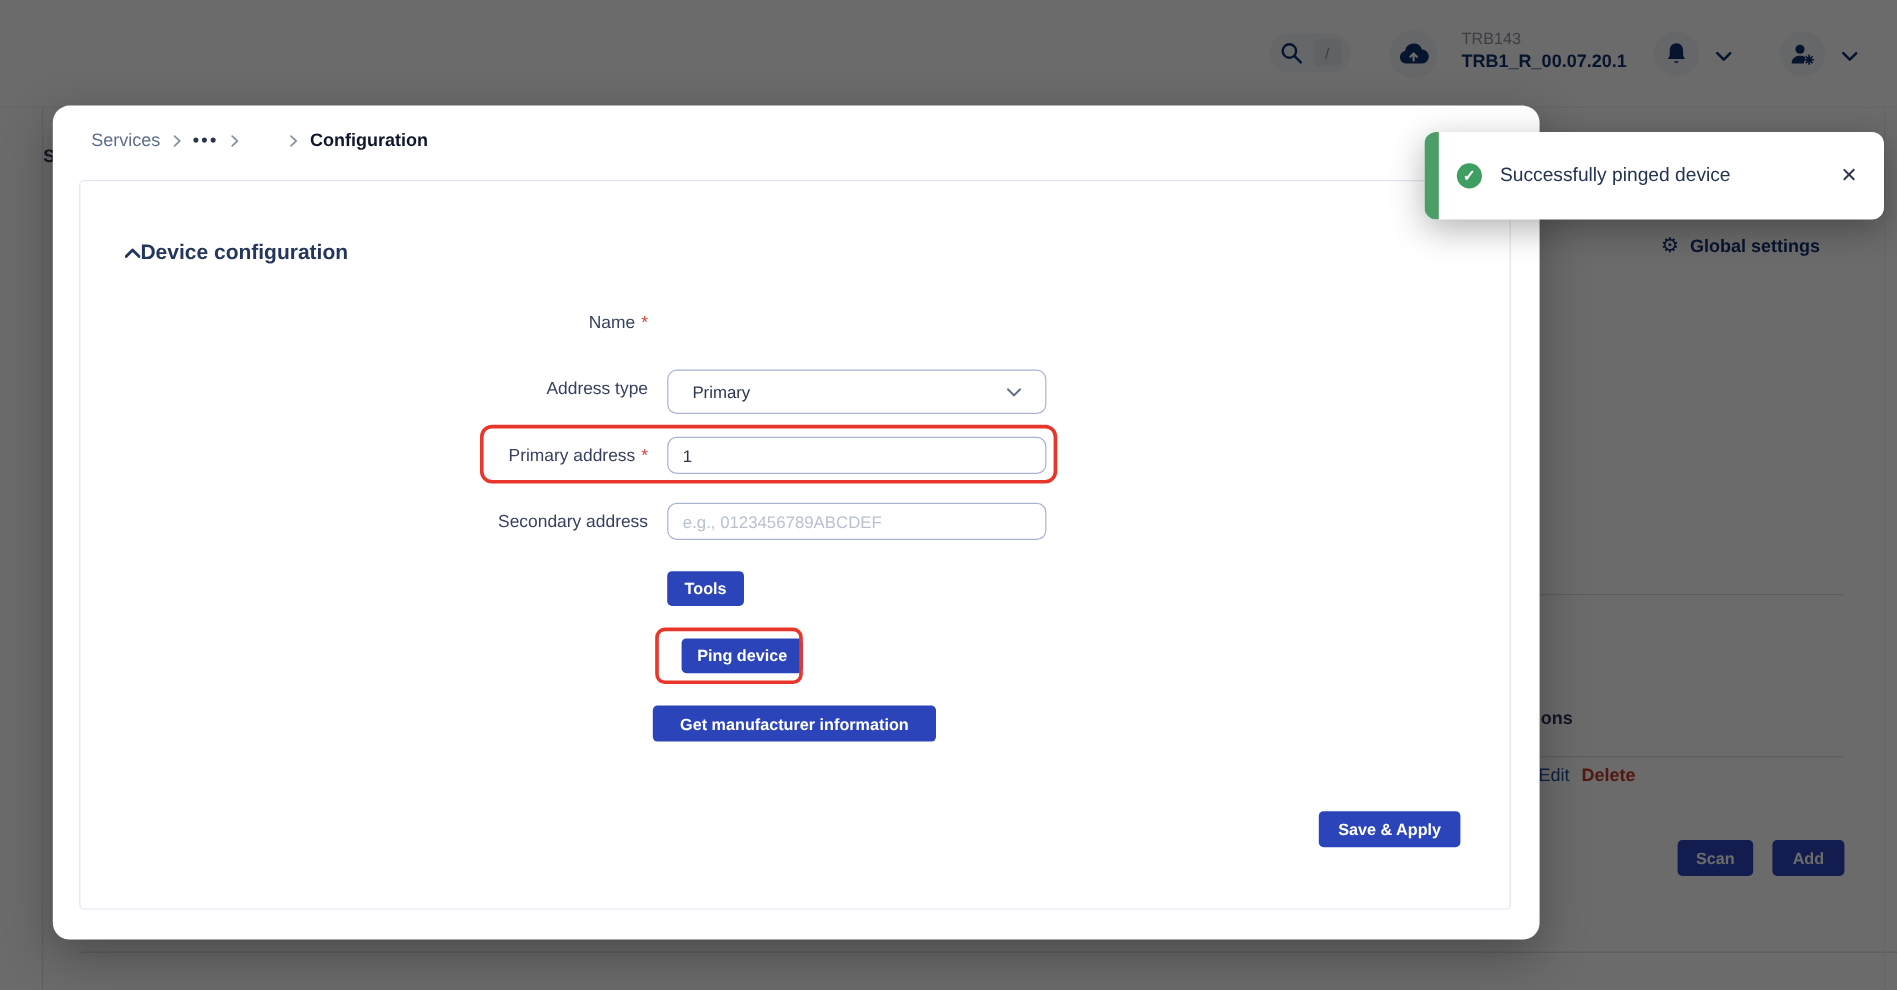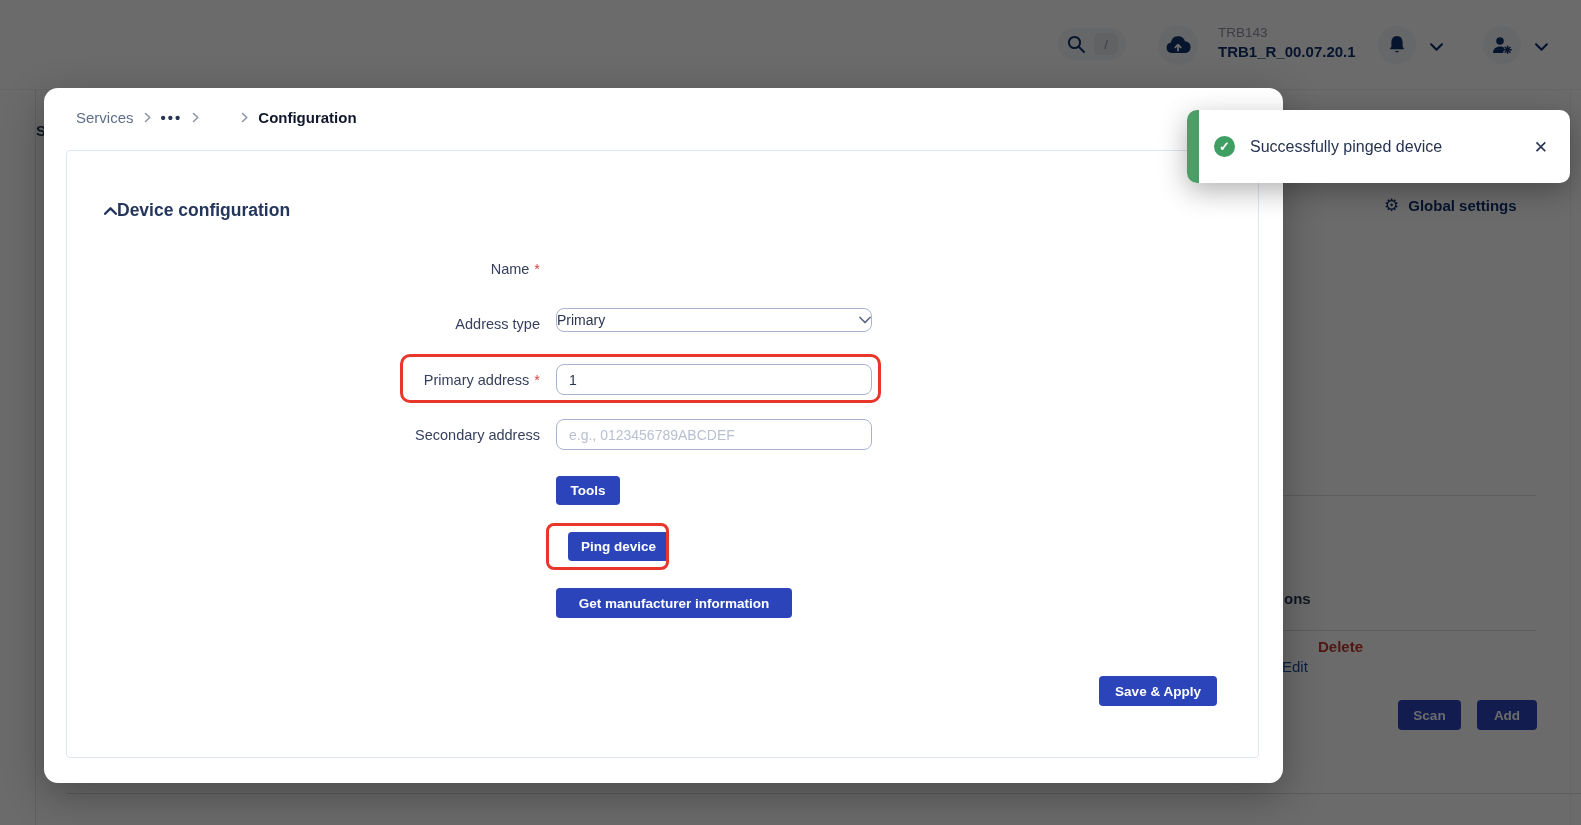--- a/index.html
+++ b/index.html
@@ -23,21 +23,21 @@
   .device-fw { font-size:15px; font-weight:bold; color:#12316d; }
   .nav-group { display:flex; align-items:center; gap:14px; }
 
   
   .vline { width:1px; background:#e2e5ec; }
   .hline { height:1px; background:#d9dde4; }
   .bg-text { color:#2b3550; }
   .gs-row { left:1384px; top:197px; display:flex; align-items:center; gap:9px; }
   .gs-gear { font-family:"DejaVu Sans", sans-serif; font-size:17px; color:#12316d; line-height:1; }
   .gs-label { font-size:15px; font-weight:bold; color:#12316d; }
-  .link-edit { left:1282px; top:638px; font-size:15px; color:#1f4e9c;margin-top:20px; }
+  .link-edit { left:1282px; top:638px; font-size:15px; color:#1f4e9c; }
   .link-delete { left:1318px; top:638px; font-size:15px; color:#c0392b;font-weight:bold; }
   .btn { background:#2b44ba; color:#ffffff; font-weight:bold; font-size:13.5px; border:none; border-radius:4px;
          display:flex; align-items:center; justify-content:center; cursor:pointer; font-family:"Liberation Sans", sans-serif; }
   .btn-scan { left:1398px; top:700px; width:63px; height:30px; }
   .btn-add { left:1477px; top:700px; width:60px; height:30px; }
 
   
   .overlay { left:0; top:0; width:1581px; height:825px; background:rgba(0,0,0,0.58); z-index:5; }
 
   
@@ -51,30 +51,30 @@
   .inner-panel { left:22px; top:62px; width:1193px; height:608px; border:1px solid #e1e7f0; border-radius:4px; }
   .section-hdr { left:60px; top:112px; display:flex; align-items:center; }
   .section-title { font-size:17.5px; font-weight:bold; color:#24365c; }
 
   .form-label { left:60px; width:436px; height:31px; text-align:right; font-size:14.5px; color:#37415f;
                 display:flex; align-items:center; justify-content:flex-end; }
   .req { color:#d64541; margin-left:5px; }
   .field-input { left:512px; width:316px; height:31px; border:1px solid #a9b3cf; border-radius:8px;
                  padding:0 12px; font-size:14px; color:#2b3550; font-family:"Liberation Sans", sans-serif; outline:none; background:#fff; }
   .field-input::placeholder { color:#b9c0d0; }
-  .select-box { left:512px; width:316px; height:24px; border:1px solid #a9b3cf; border-radius:8px; background:#fff;
-                display:flex; align-items:center; justify-content:space-between; padding:0 0; font-size:14px; color:#2b3550; cursor:pointer; }
+  .select-box { left:512px; width:316px; height:37px; border:1px solid #a9b3cf; border-radius:8px; background:#fff;
+                display:flex; align-items:center; justify-content:space-between; padding:0 20px; font-size:14px; color:#2b3550; cursor:pointer; }
 
   .hl-box { border:3px solid #e8362a; background:transparent; z-index:3; pointer-events:none; }
   .hl-primary { left:356px; top:266px; width:481px; height:49px; border-radius:10px; }
   .hl-ping { left:502px; top:435px; width:123px; height:47px; border-radius:8px; }
 
   .btn-tools { left:512px; top:388px; width:64px; height:29px; }
   .btn-ping { left:524px; top:444px; width:101px; height:29px; }
-  .btn-manu { left:512px; top:500px; width:236px; height:30px; }
+  .btn-manu { left:500px; top:500px; width:236px; height:30px; }
   .btn-save { left:1055px; top:588px; width:118px; height:30px; }
 
   
   .toast { left:1187px; top:110px; width:383px; height:73px; background:#ffffff; border-radius:10px; z-index:20;
            box-shadow:0 8px 28px rgba(0,0,0,0.30); display:flex; align-items:center; overflow:hidden; }
   .toast-stripe { position:absolute; left:0; top:0; width:12px; height:73px; background:#4d9e66; }
   .toast-check { width:21px; height:21px; border-radius:50%; background:#3f9f63; color:#ffffff; font-size:13px; font-weight:bold;
                  display:flex; align-items:center; justify-content:center; margin-left:27px; flex:none; }
   .toast-msg { font-size:16px; color:#253350; margin-left:15px; }
   .toast-close { margin-left:auto; margin-right:22px; font-size:17px; color:#2b3550; cursor:pointer;

